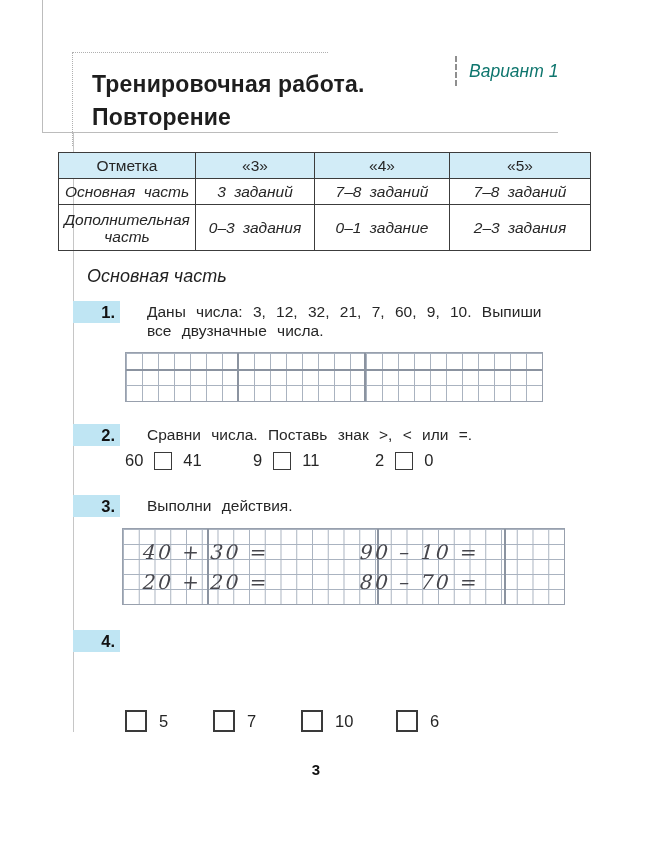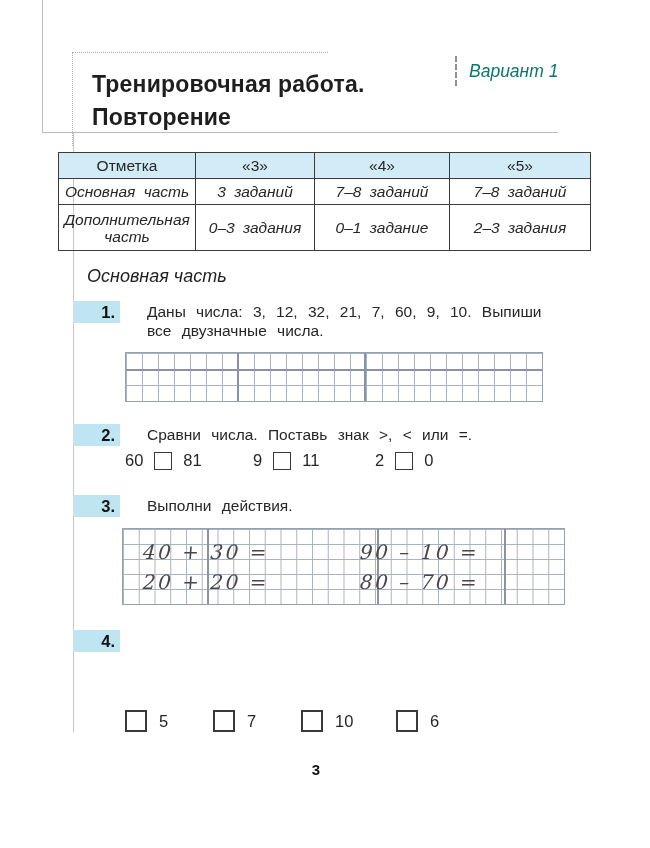--- a/index.html
+++ b/index.html
@@ -113,21 +113,21 @@
     <div class="acc-h" style="top:16px"></div>
     <div class="acc-v" style="left:111px"></div>
     <div class="acc-v" style="left:238px"></div>
   </div>
 
   <div class="chip" style="top:424px">2.</div>
   <div class="task-text" style="top:425px">Сравни числа. Поставь знак &gt;, &lt; или =.</div>
   <div class="cmp" style="left:125px">
     <span>60</span>
     <span class="box"></span>
-    <span>81</span>
+    <span>41</span>
   </div>
   <div class="cmp" style="left:253px">
     <span>9</span>
     <span class="box"></span>
     <span>11</span>
   </div>
   <div class="cmp" style="left:375px">
     <span>2</span>
     <span class="box"></span>
     <span>0</span>

